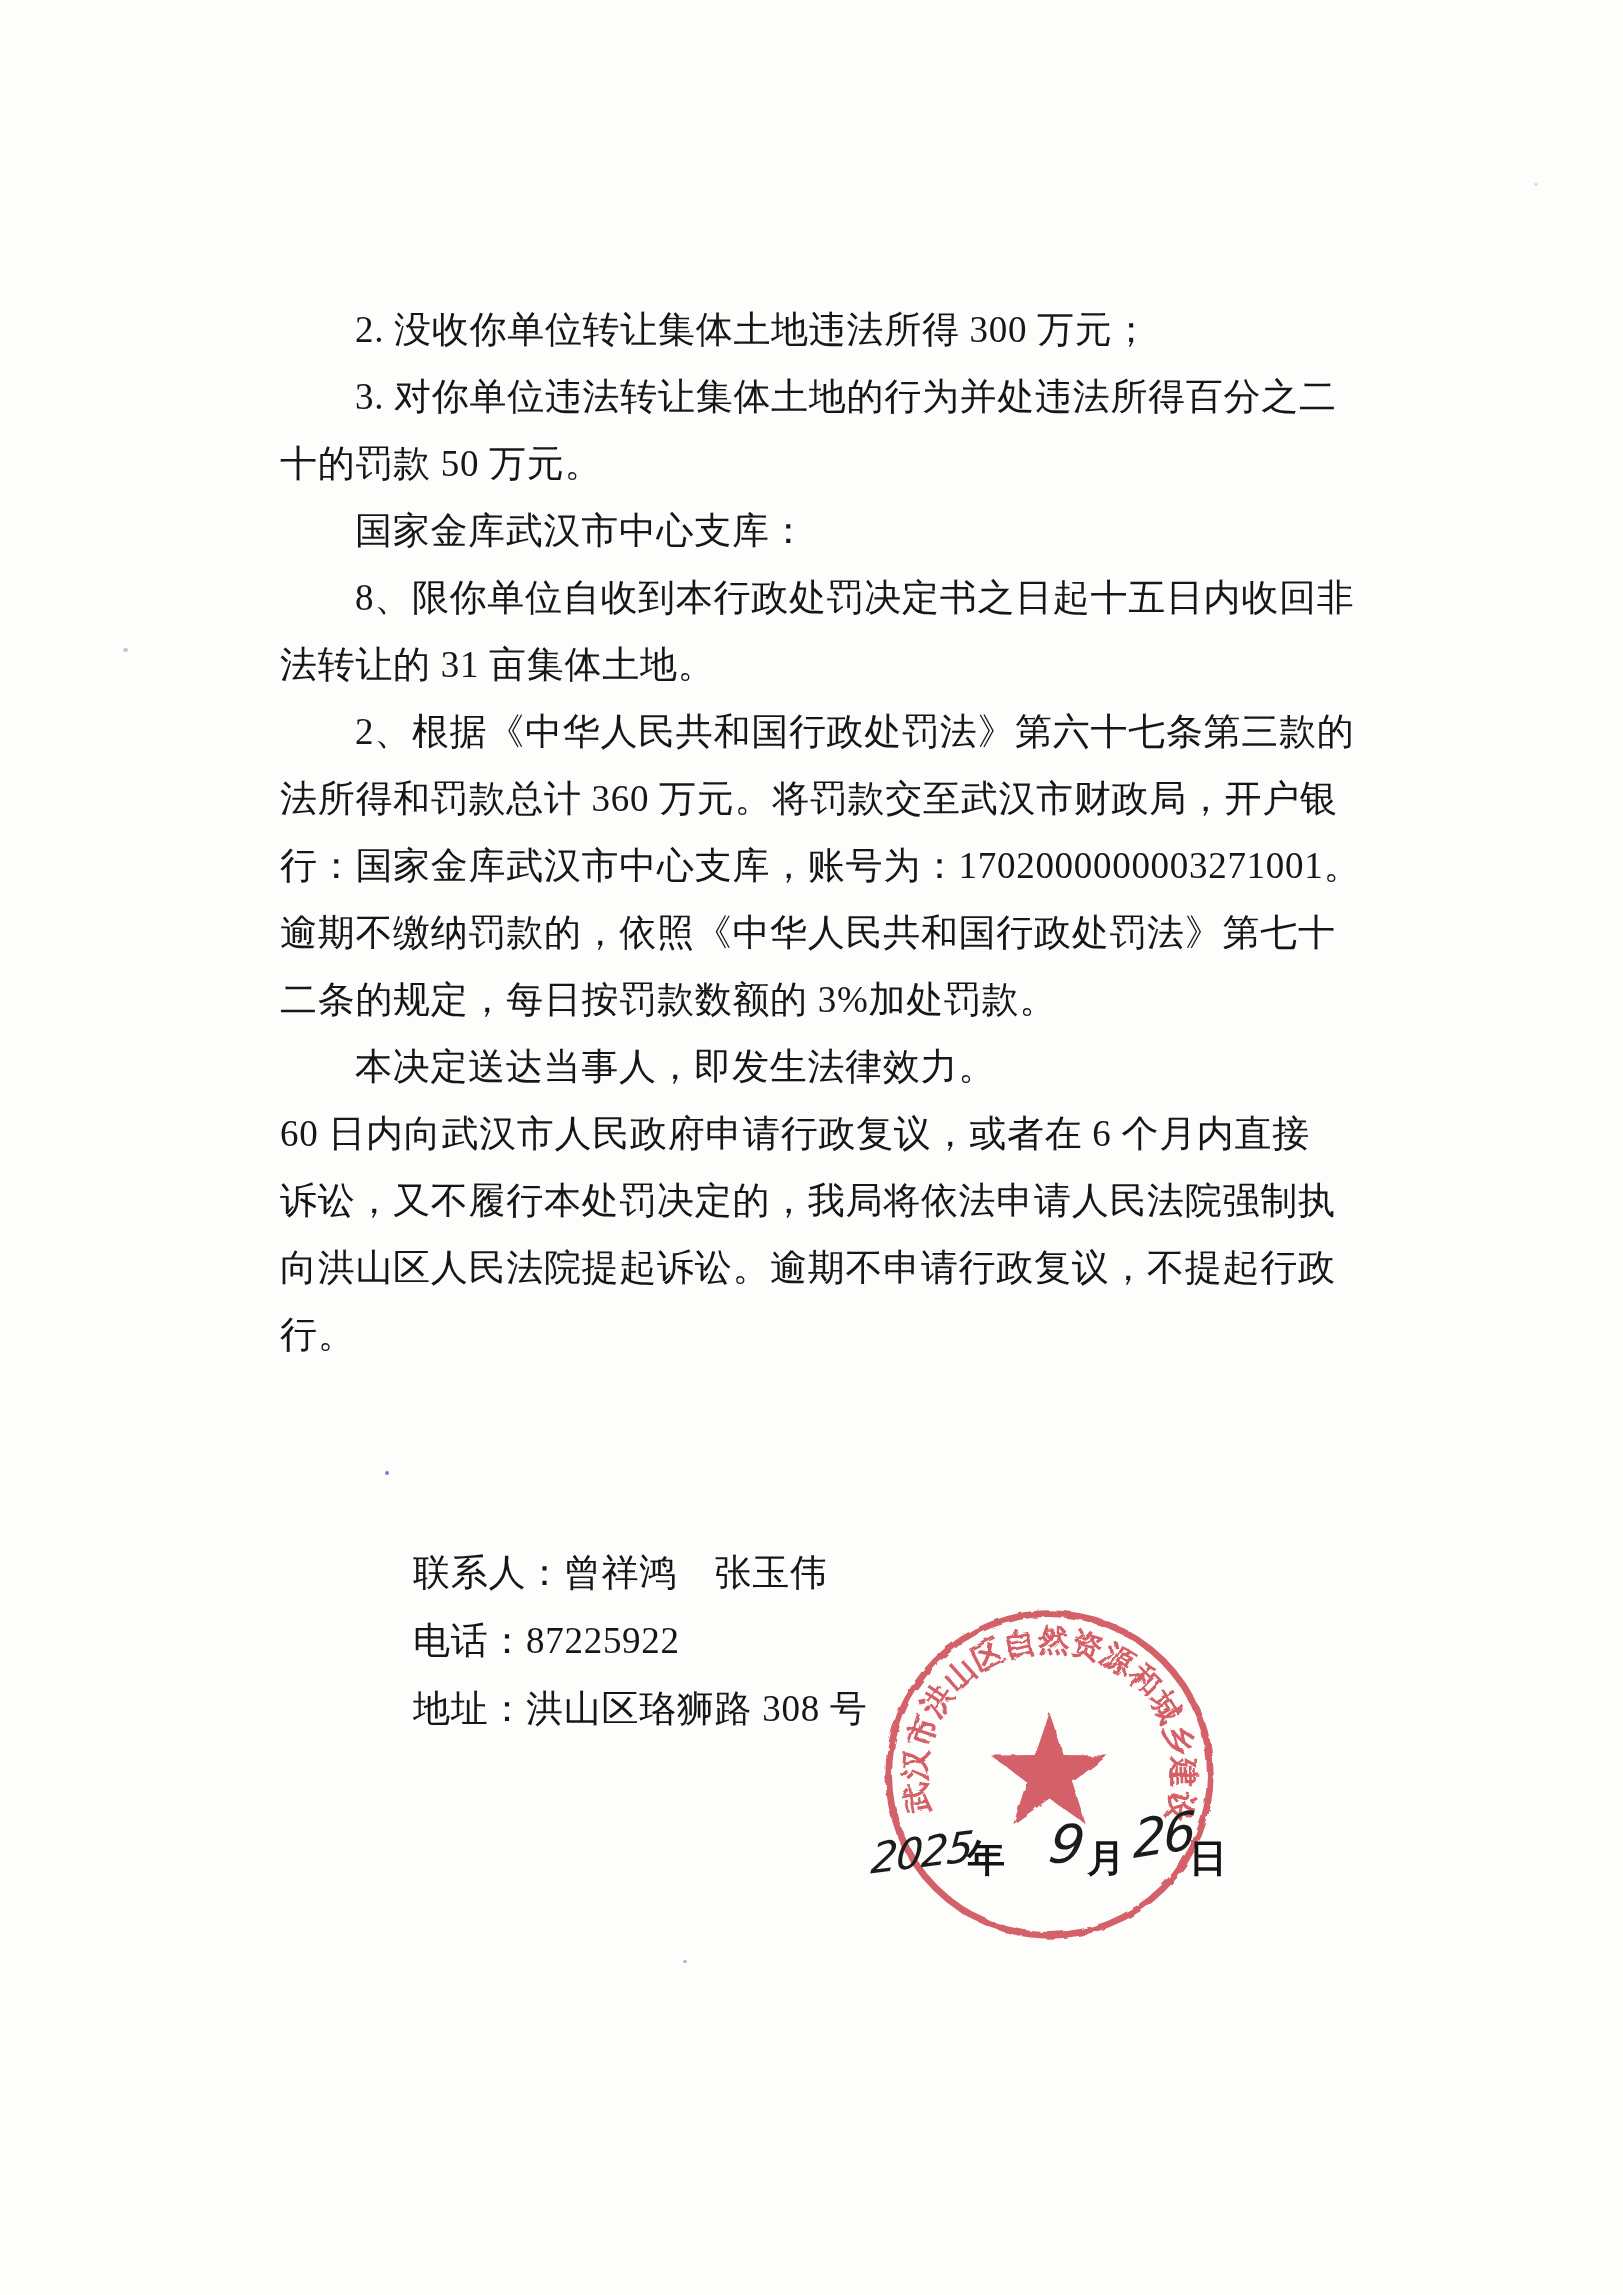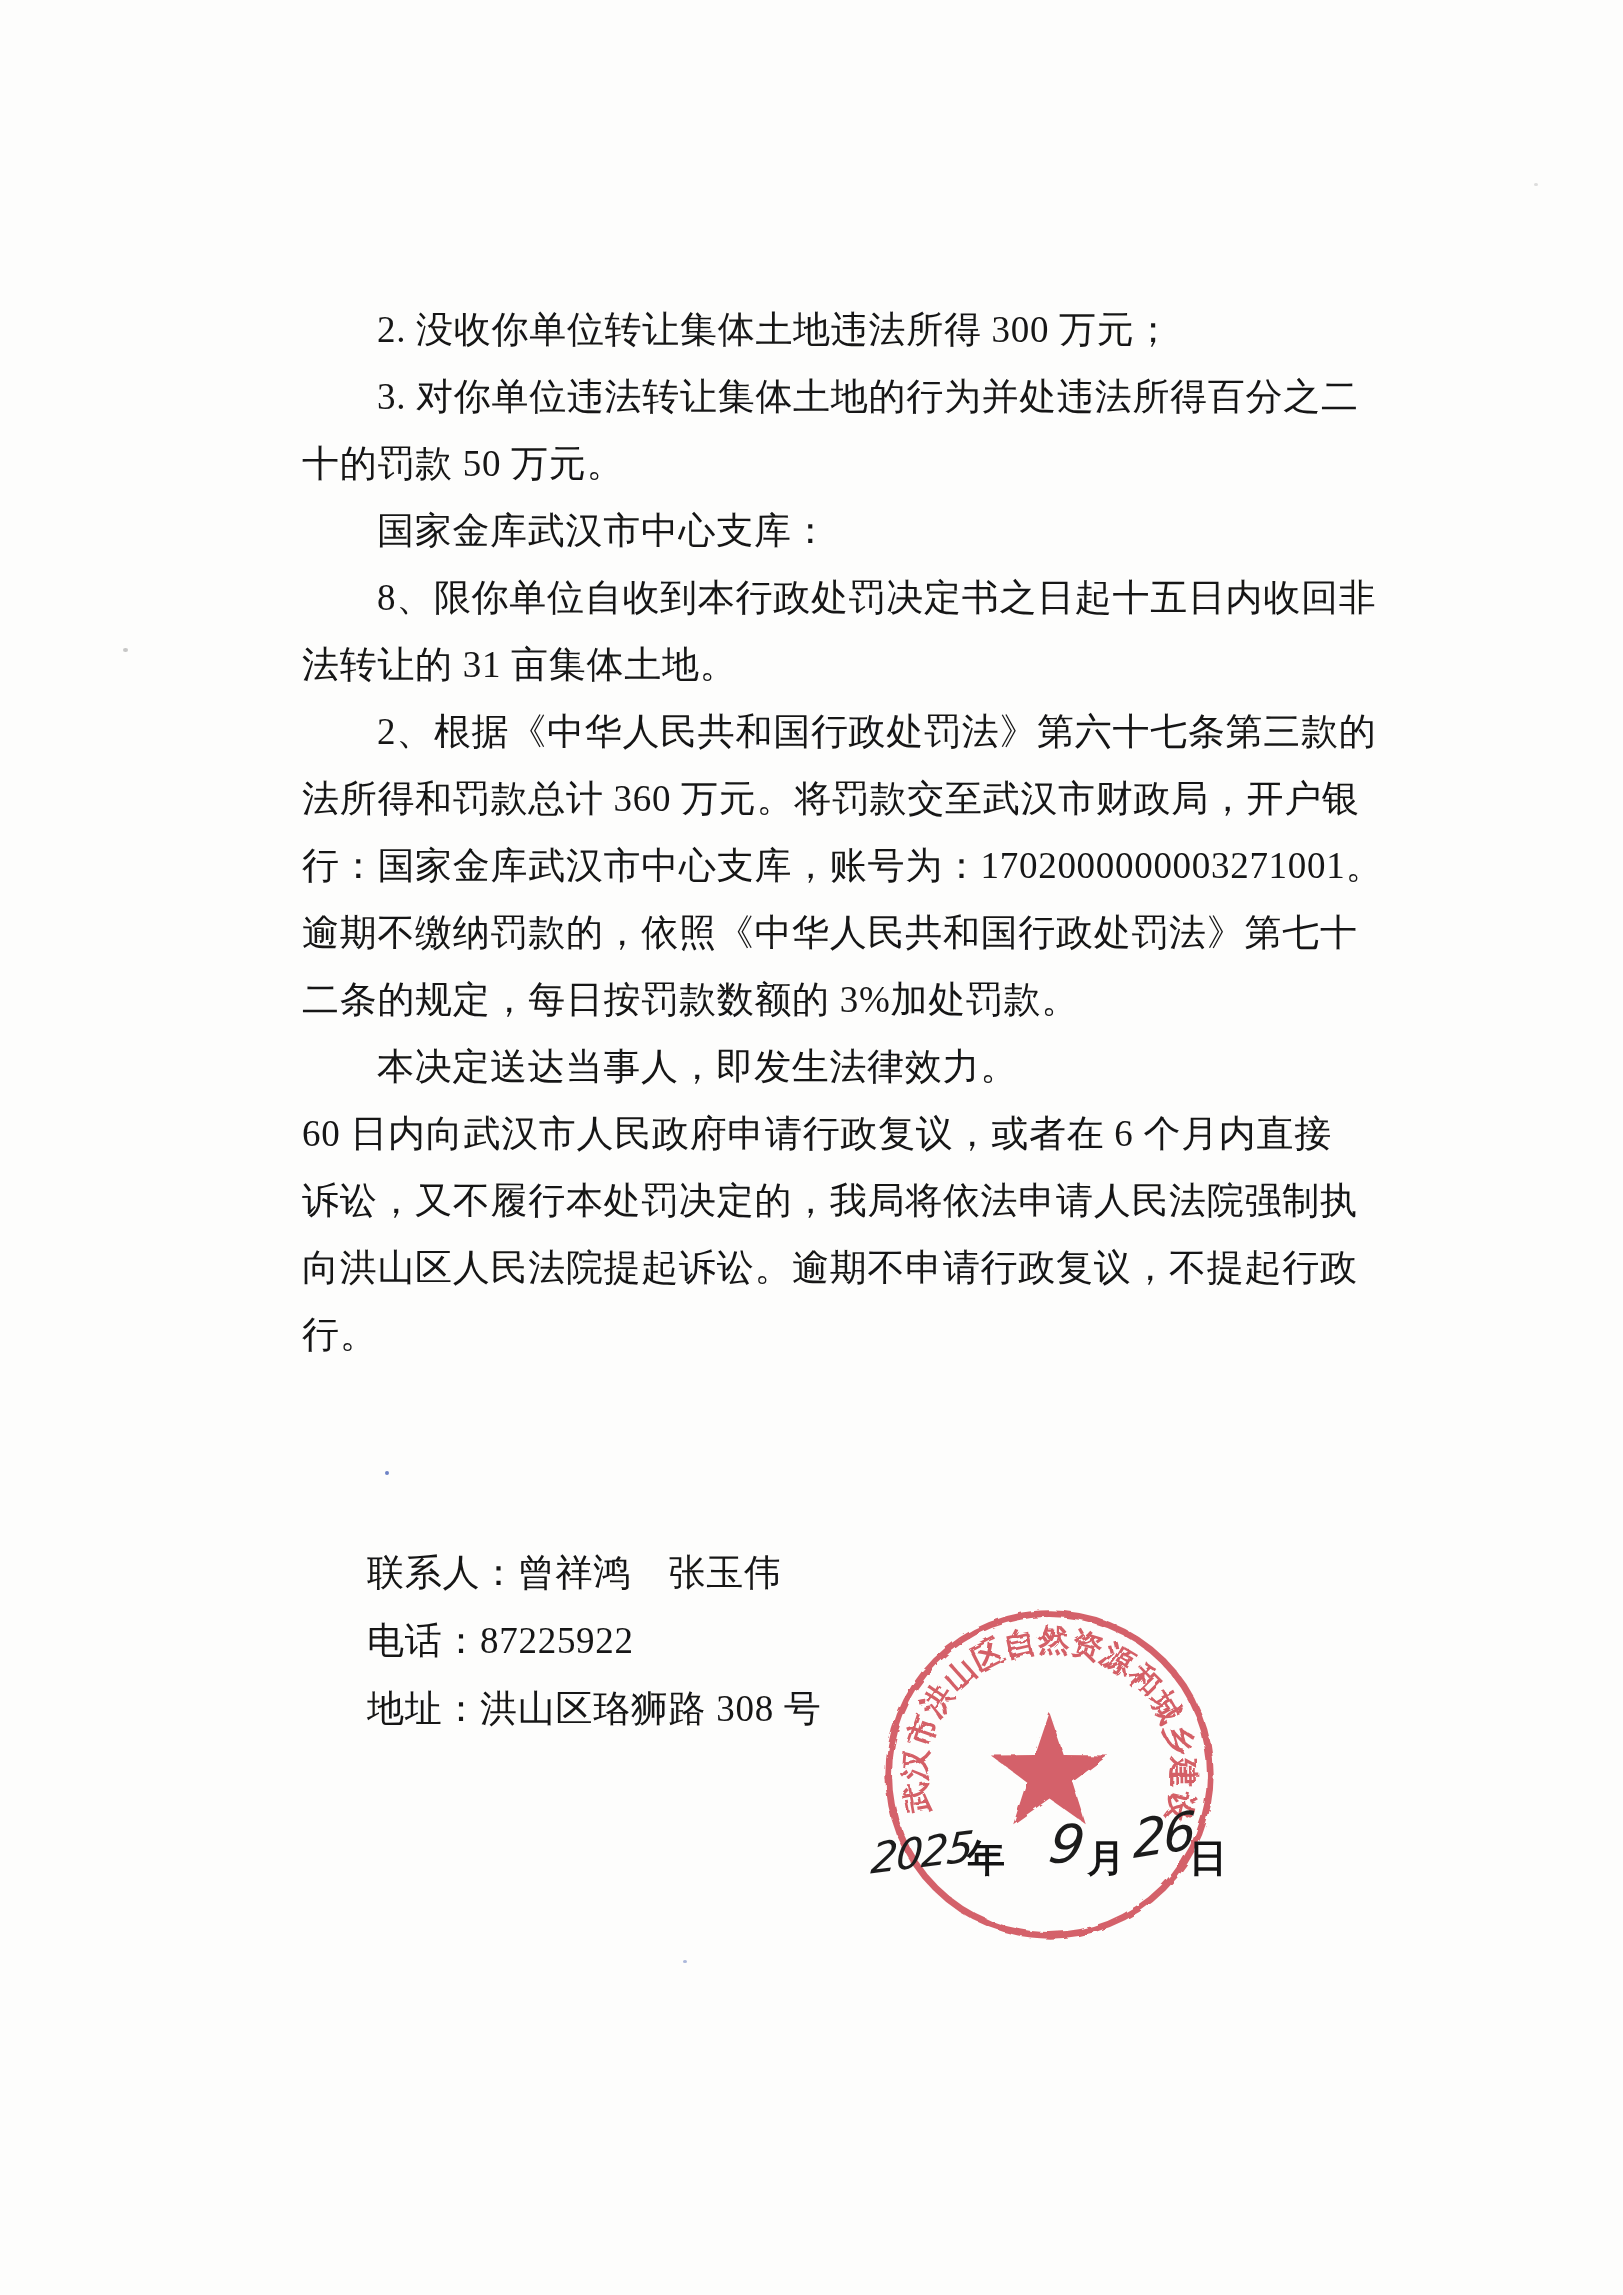--- a/index.html
+++ b/index.html
@@ -4,30 +4,30 @@
 <style>
   html,body{margin:0;padding:0;}
   body{
     width:1623px;height:2295px;position:relative;
     background:#fdfdfc;overflow:hidden;
     font-family:"Liberation Serif","DejaVu Serif",serif;
     color:#161616;
   }
   .page{position:absolute;inset:0;background:#fdfdfc;}
   .body-text{
-    position:absolute;left:302px;top:296px;width:1050px;
+    position:absolute;left:280px;top:296px;width:1050px;
     font-size:37px;line-height:67px;letter-spacing:0.7px;
   }
   .line{white-space:pre;height:67px;}
   .line.indent{padding-left:75px;}
   .contact{
     position:absolute;left:367px;top:1539px;
     font-size:37px;line-height:68px;letter-spacing:0.7px;
   }
-  .contact .line{height:68px;}
+  .contact .line{height:68px;margin-left:46px;}
   .seal{
     position:absolute;left:882px;top:1607px;width:335px;height:335px;
     mix-blend-mode:multiply;opacity:.93;
   }
   .date-row{position:absolute;left:871px;top:1808px;width:393px;height:85px;}
   .date-row span{position:absolute;display:inline-block;}
   .hw{
     font-family:"DejaVu Sans",sans-serif;font-style:italic;font-weight:500;
     color:#1c1c1c;
   }

